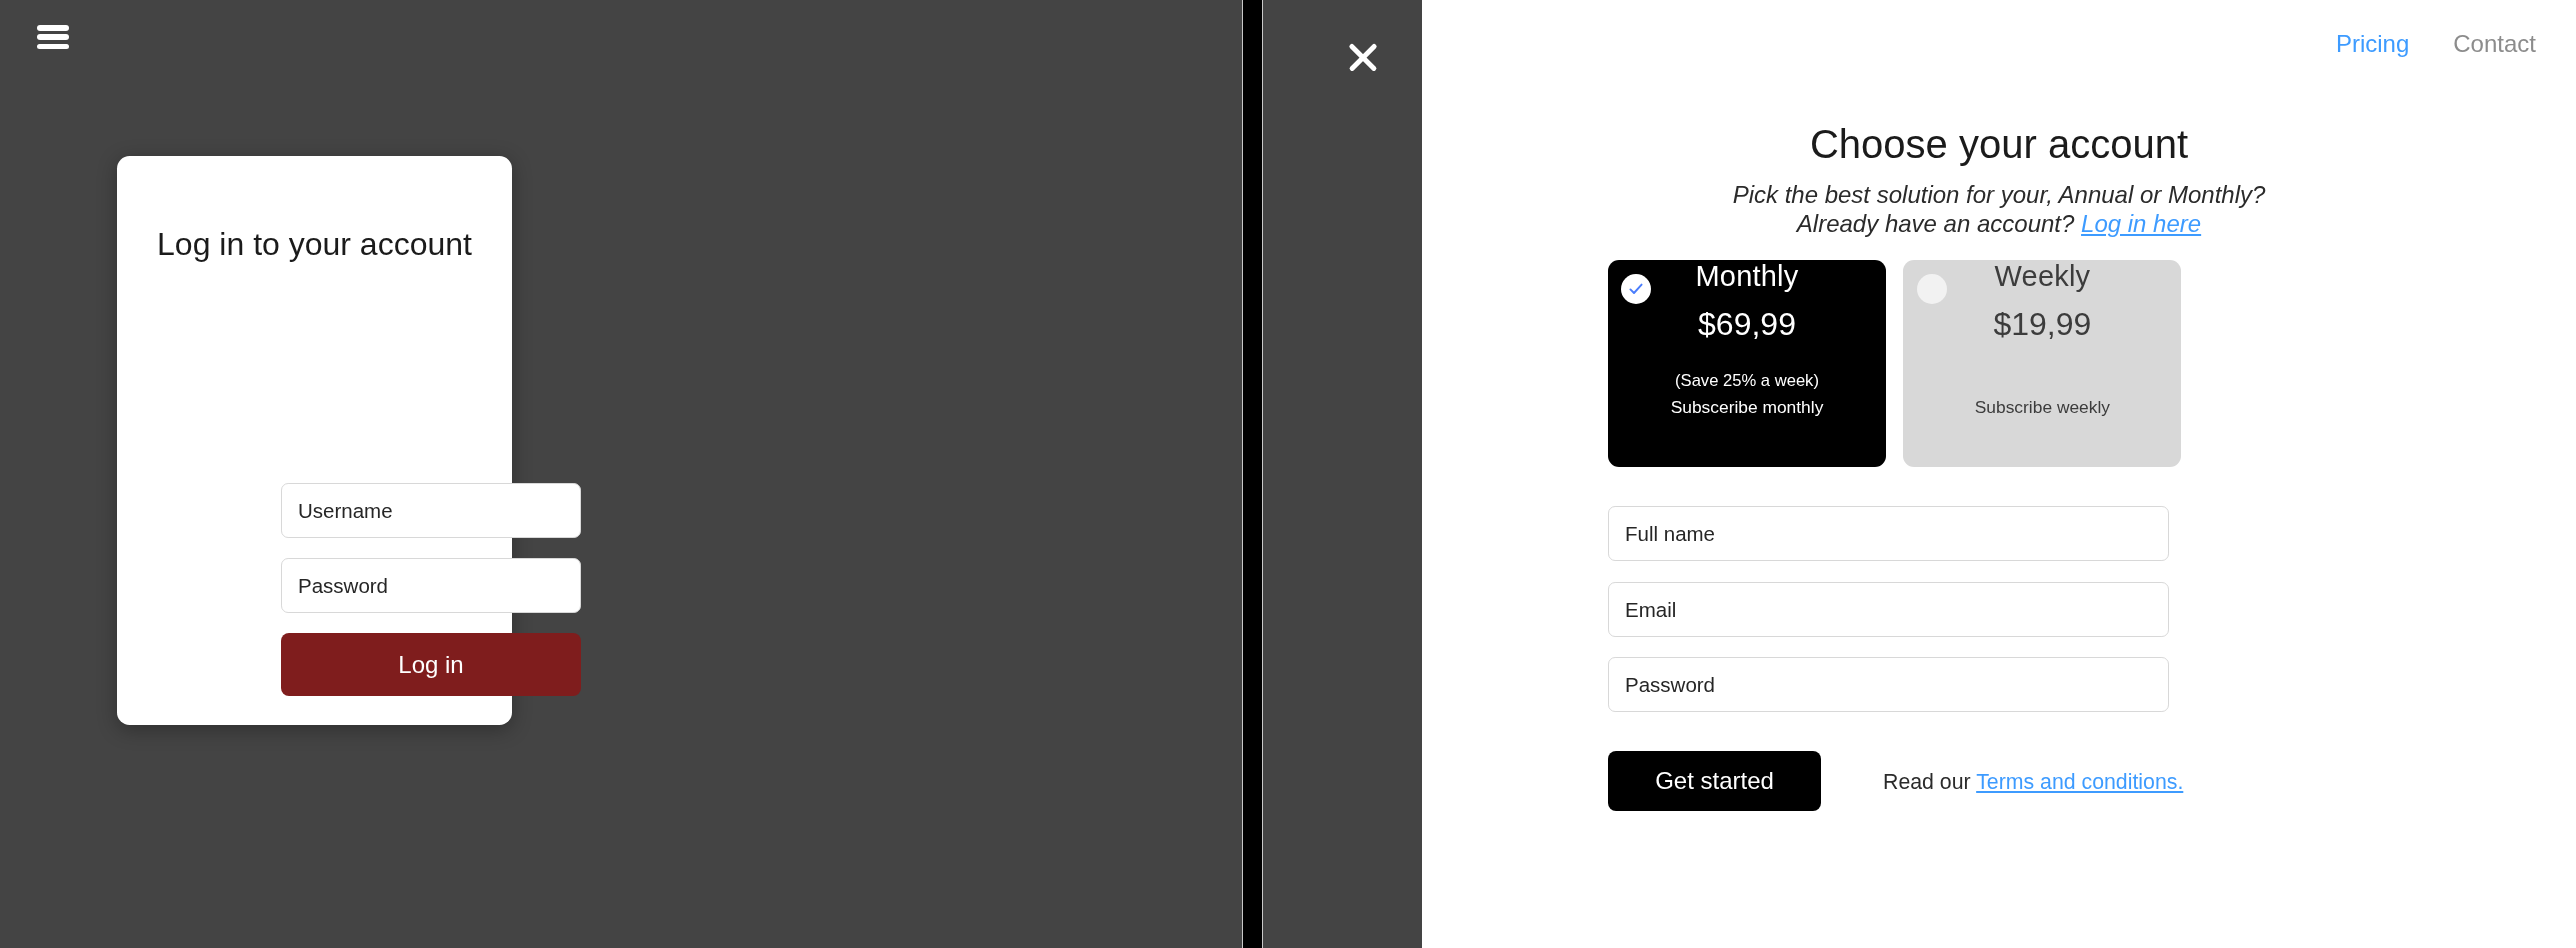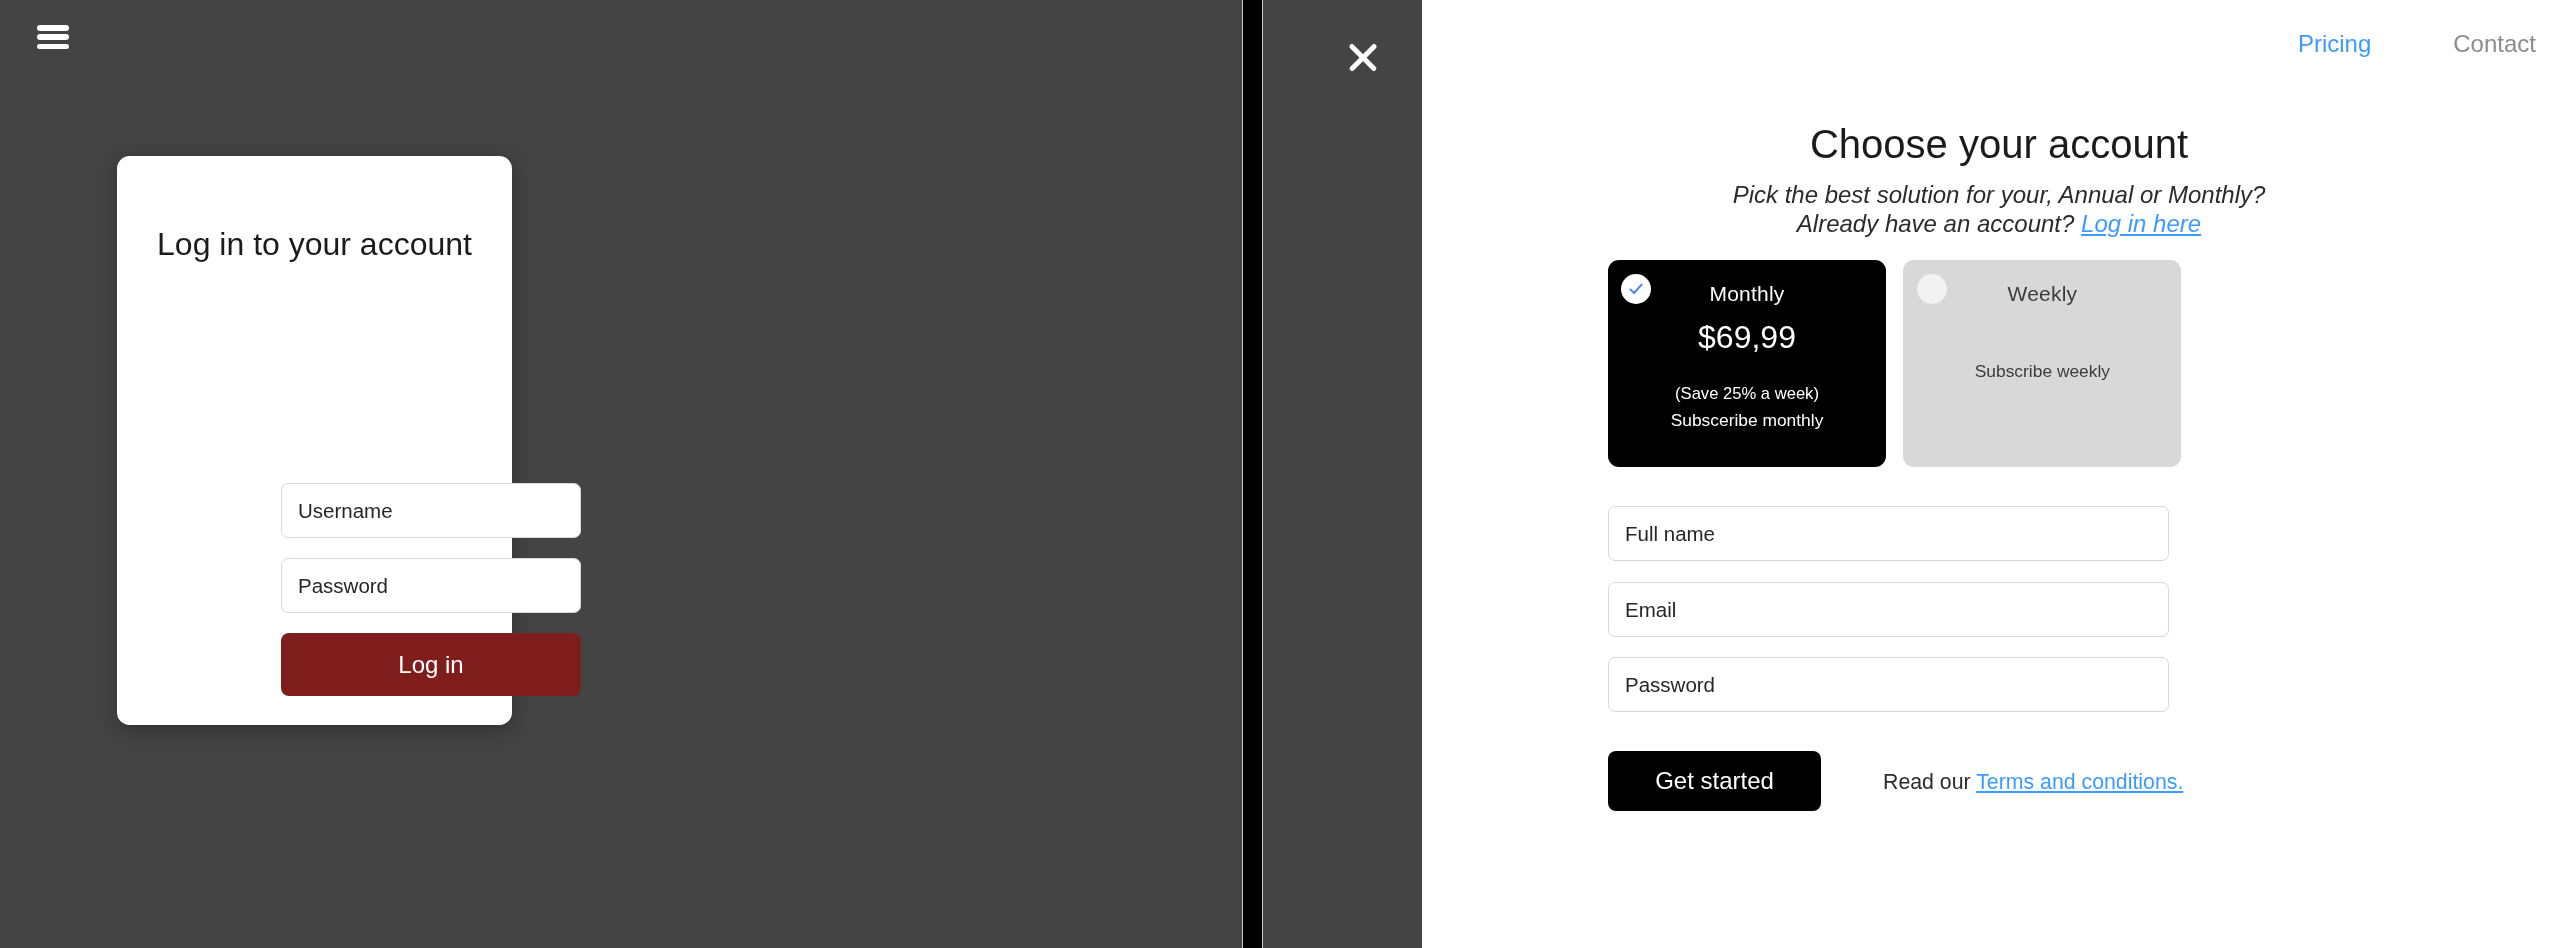--- a/index.html
+++ b/index.html
@@ -158,21 +158,21 @@
     width: 1154px;
     height: 948px;
     background: #ffffff;
   }
 
   .topnav {
     position: absolute;
     right: 40px;
     top: 30px;
     display: flex;
-    gap: 82px;
+    gap: 44px;
     font-size: 24px;
   }
   .nav-pricing { color: #3d9bff; cursor: pointer; }
   .nav-contact { color: #8c8c8c; cursor: pointer; }
 
   .panel-title {
     position: absolute;
     left: 0; right: 0;
     top: 122px;
     text-align: center;
@@ -227,22 +227,21 @@
     align-items: center;
     justify-content: center;
   }
   .plan-radio.unselected { background: #f2f2f2; }
   .check {
     width: 16px;
     height: 16px;
     display: block;
   }
   .plan-name {
-    margin-top: 22px;
-    font-size: 21px;
+    font-size: 29px;
     font-weight: 400;
     letter-spacing: 0.2px;
   }
   .plan-price {
     margin-top: 12.6px;
     font-size: 32px;
     font-weight: 400;
   }
   .plan-save {
     margin-top: 28.4px;
@@ -355,20 +354,21 @@
         </div>
         <div class="plan-name">Monthly</div>
         <div class="plan-price">$69,99</div>
         <div class="plan-save">(Save 25% a week)</div>
         <div class="plan-sub">Subsceribe monthly</div>
       </div>
 
       <div class="plan unselected">
         <div class="plan-radio unselected"></div>
         <div class="plan-name">Weekly</div>
+        <div class="plan-price">$19,99</div>
         <div class="plan-save">&nbsp;</div>
         <div class="plan-sub">Subscribe weekly</div>
       </div>
     </div>
 
     <input id="full-name-field" class="signup-field" type="text" placeholder="Full name" style="">
 
     <input id="email-field" class="signup-field" type="text" placeholder="Email" style="">
 
     <input id="signup-pass" class="signup-field" type="text" placeholder="Password" style="">

